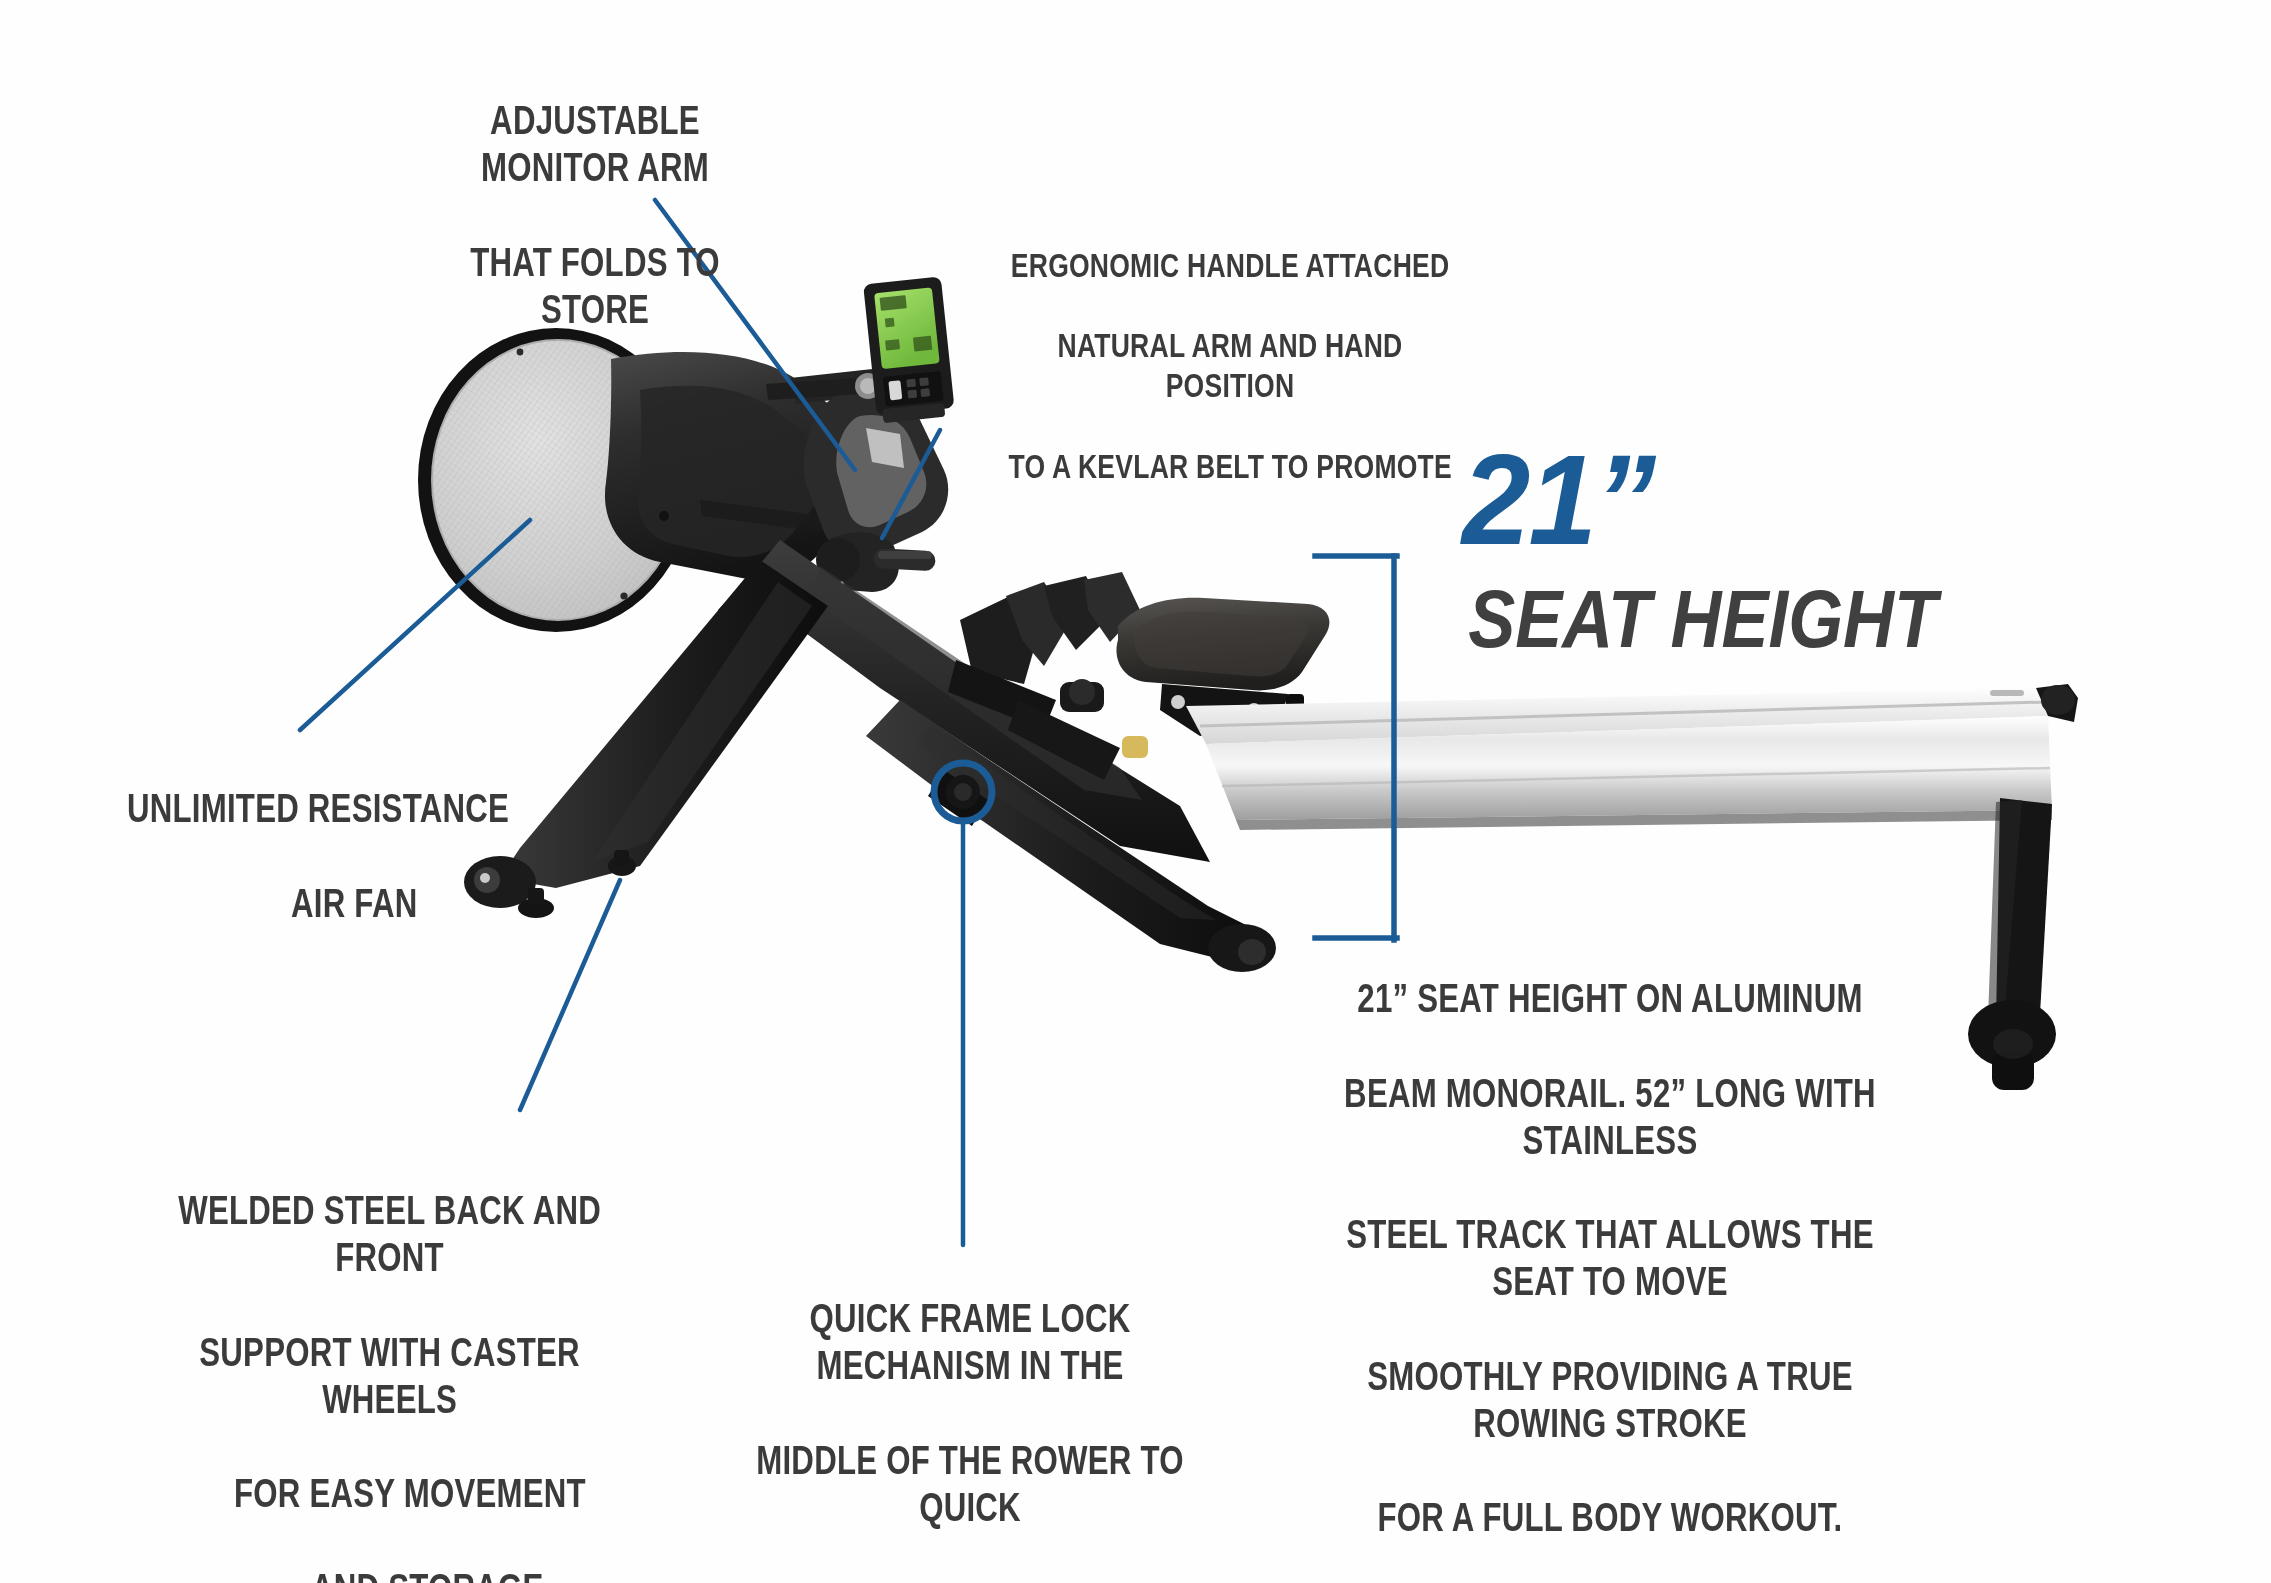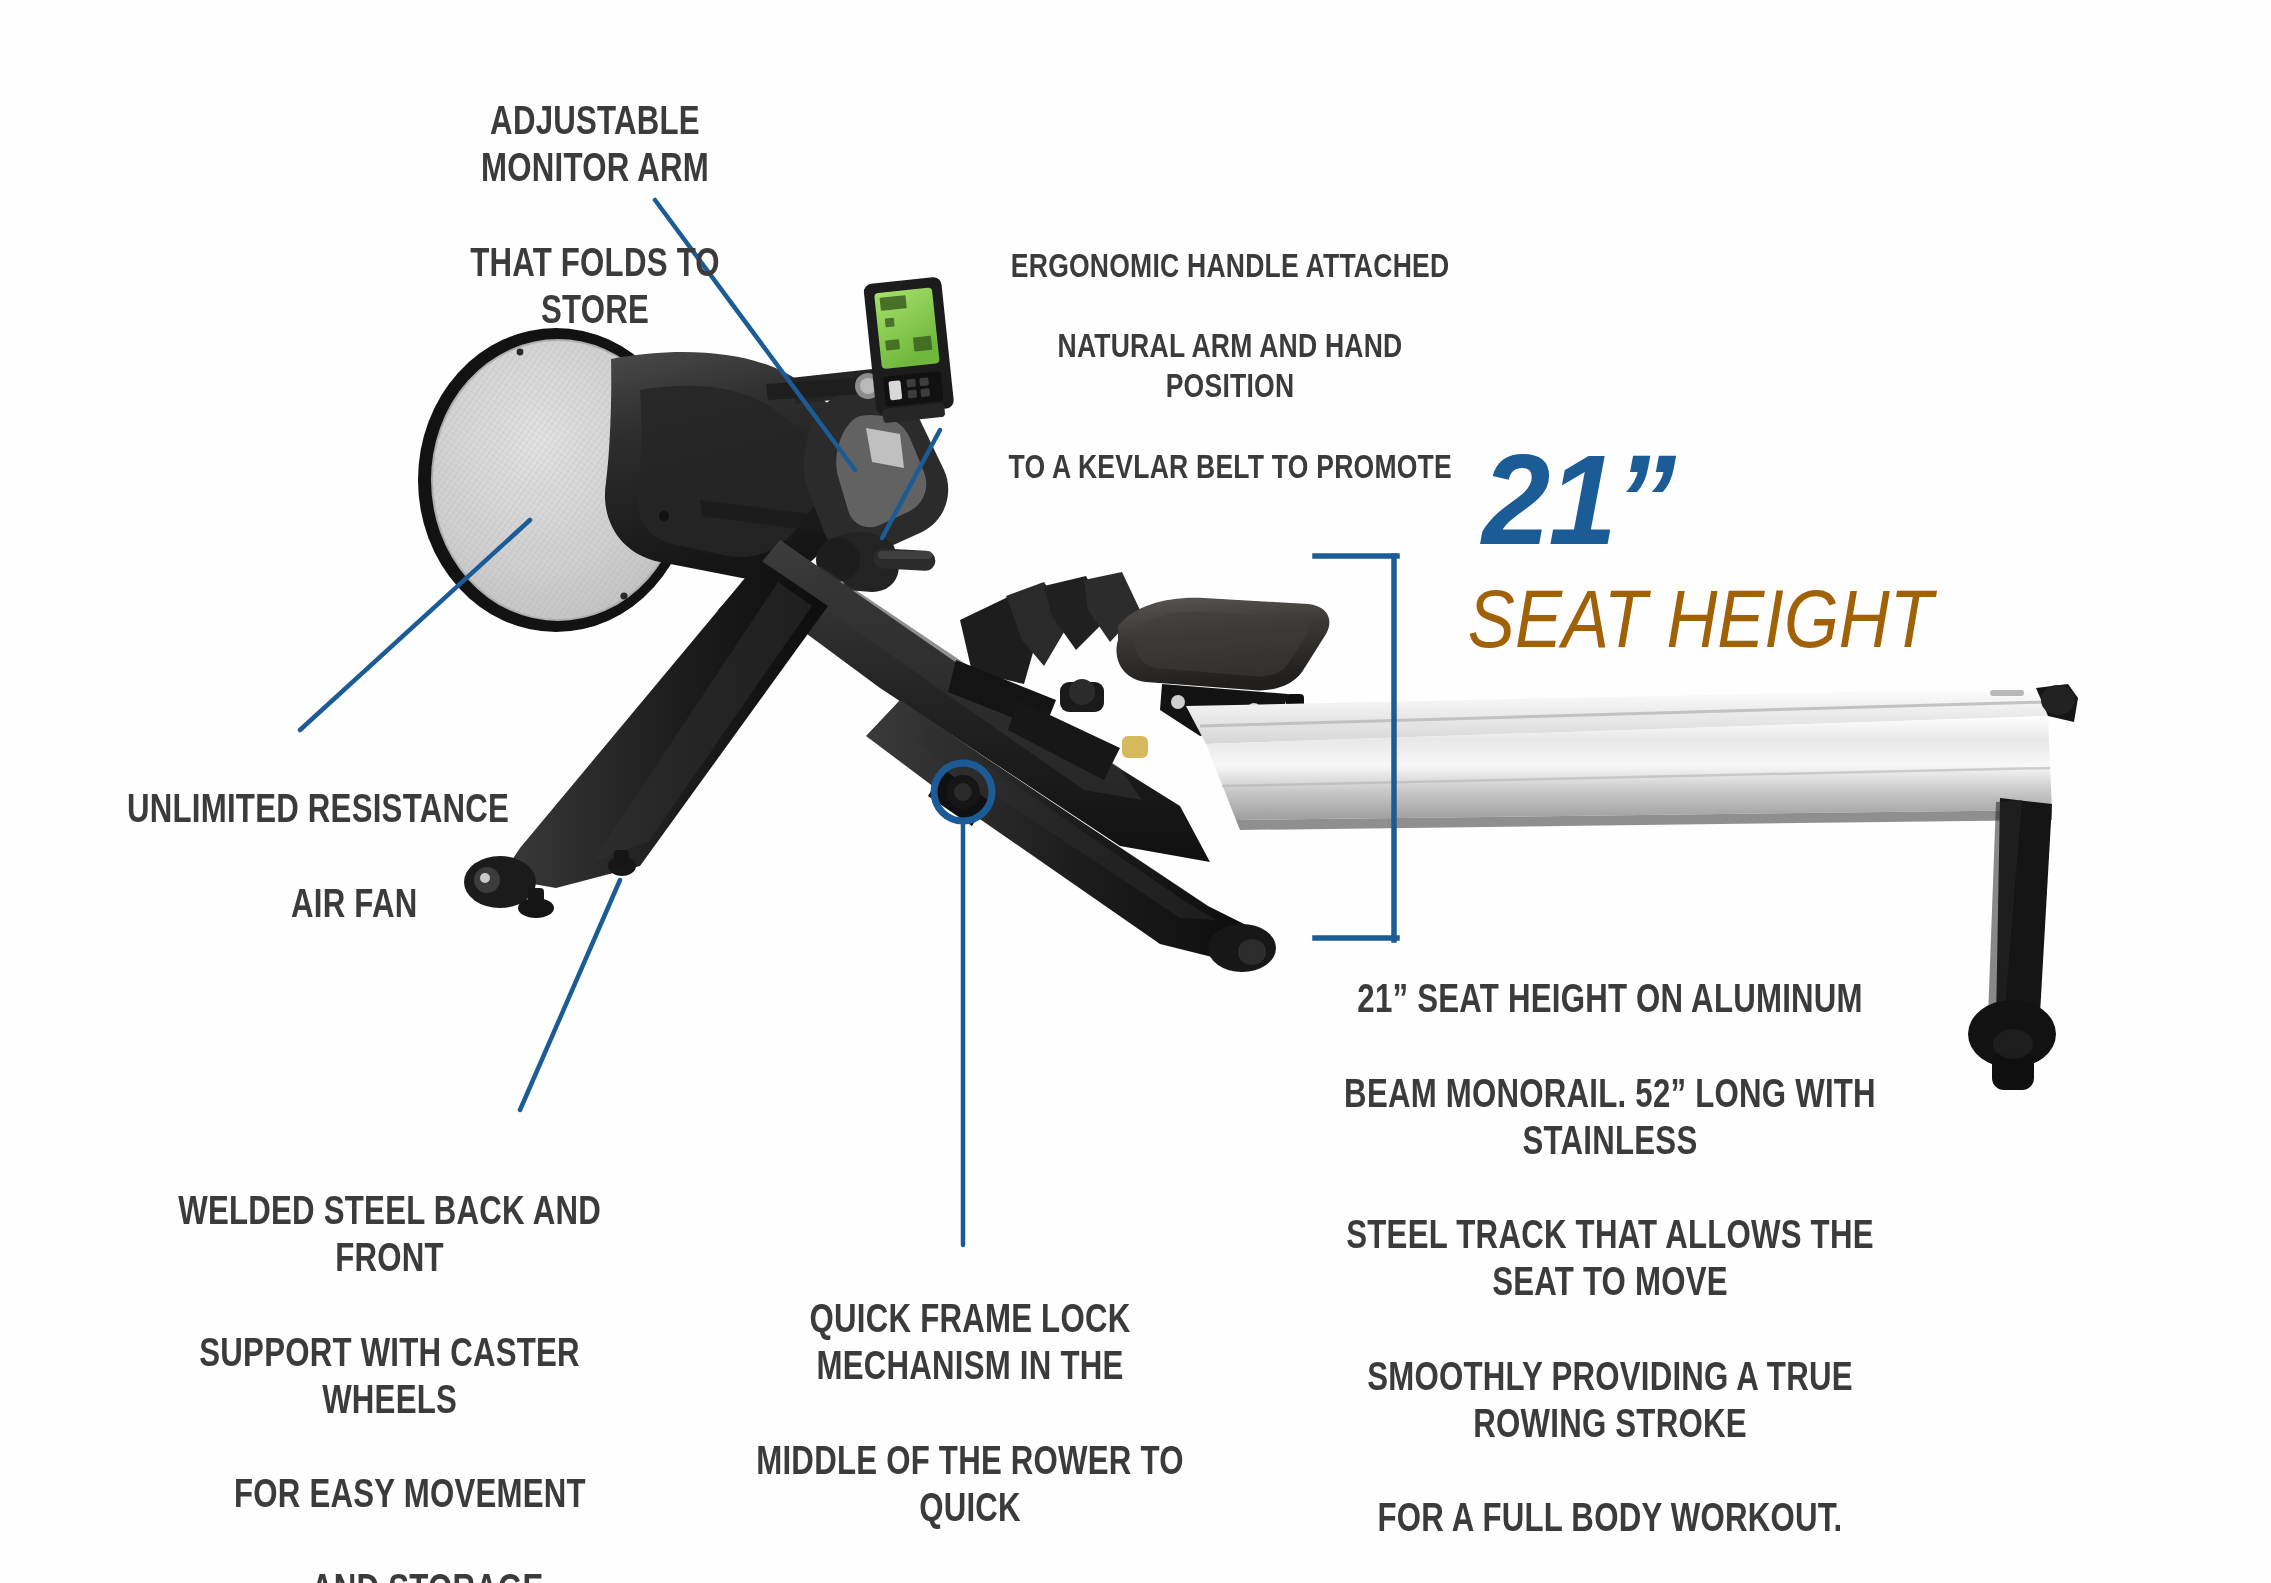--- a/index.html
+++ b/index.html
@@ -31,27 +31,26 @@
   .c-left{text-align:center;}
 
   
   .stat-num{
     position:absolute;
     color:#1b5b96;
     font-family:"Liberation Sans","DejaVu Sans",sans-serif;
     font-weight:bold;font-style:italic;
     font-size:128px;line-height:1;
     letter-spacing:-2px;
-    margin-left:20px;
   }
   .stat-label{
     position:absolute;
-    color:#a16207;
+    color:#404040;
     font-family:"Liberation Sans Narrow","Liberation Sans",sans-serif;
-    font-weight:normal;font-style:italic;
+    font-weight:bold;font-style:italic;
     font-size:82px;line-height:1;
     letter-spacing:0px;
   }
   .stat-label .squish{transform:scaleX(0.86);}
 
   svg.overlay{position:absolute;left:0;top:0;width:2271px;height:1583px;pointer-events:none;}
   svg.machine{position:absolute;left:0;top:0;width:2271px;height:1583px;}
 </style>
 </head>
 <body>

